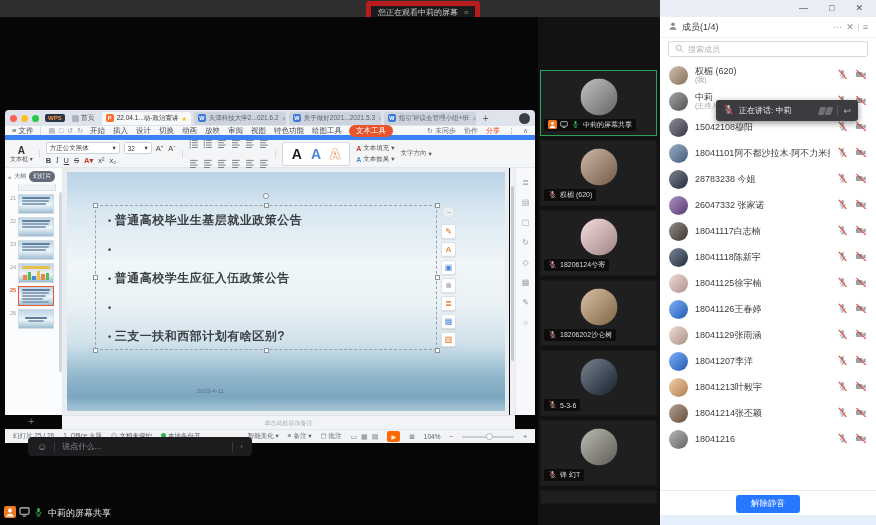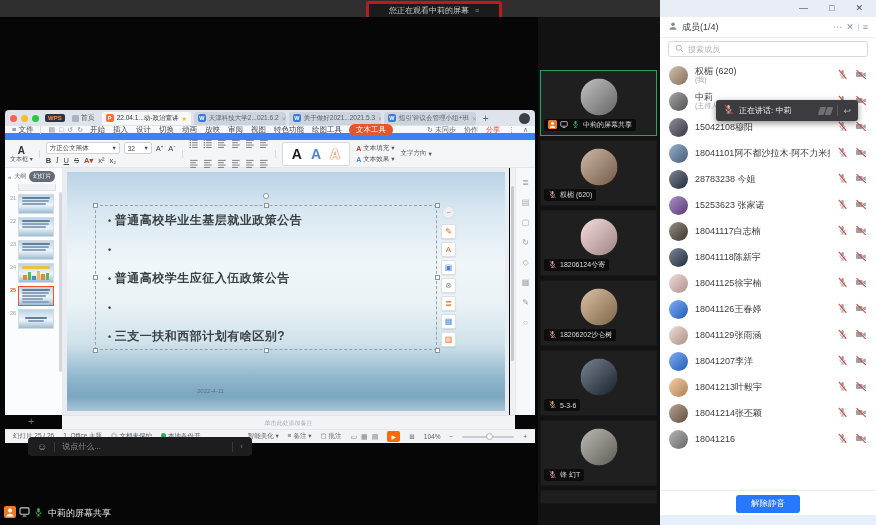--- a/index.html
+++ b/index.html
@@ -1,22 +1,22 @@
 <!DOCTYPE html>
 <html><head>
 <meta charset="utf-8">
 <style>
   html,body{margin:0;padding:0;background:#000;}
   body{font-family:"Liberation Sans",sans-serif;}
   #app{position:relative;width:876px;height:525px;overflow:hidden;background:#070707;}
   .abs{position:absolute;}
   
   .topbar{left:0;top:0;width:876px;height:17px;background:#2f2f2f;}
-  .watch-pill{left:366px;top:1px;height:13px;background:#1b1b1b;border:3px solid #b91c1c;border-radius:3px;
-    display:flex;align-items:center;gap:6px;padding:0 20px;color:#c9c9c9;font-size:8px;white-space:nowrap;}
+  .watch-pill{left:366px;top:1px;height:13px;background:#1b1b1b;border:5px solid #b91c1c;border-radius:3px;
+    display:flex;align-items:center;gap:6px;padding:0 7px;color:#c9c9c9;font-size:8px;white-space:nowrap;}
   .pill-menu{color:#8f8f8f;font-size:7px;}
   .topright{left:660px;top:0;width:216px;height:17px;background:#e9eef6;display:flex;align-items:center;
     justify-content:flex-end;gap:21px;padding-right:13px;box-sizing:border-box;color:#4a4f58;font-size:9px;}
   .topright span{cursor:default;line-height:1;}
   
   .screen{left:0;top:17px;width:538px;height:508px;background:#060606;}
   
   .titlebar{left:5px;top:110px;width:530px;height:16px;background:#dfe4ec;border-radius:4px 4px 0 0;
     display:flex;align-items:center;gap:4px;padding:0 5px;box-sizing:border-box;}
   .light{width:7px;height:7px;border-radius:50%;}
@@ -27,21 +27,21 @@
     background:#cdd3dd;border-radius:3px 3px 0 0;white-space:nowrap;overflow:hidden;}
   .dtab.active{background:#f7f8fa;color:#333;}
   .ticon{width:8px;height:8px;border-radius:2px;color:#fff;font-size:5.5px;font-weight:bold;
     display:flex;align-items:center;justify-content:center;flex:0 0 auto;}
   .tstar{color:#ffb400;font-size:6px;}
   .tclose{color:#98a0aa;font-size:6px;}
   .newtab{color:#5a5f68;font-size:10px;padding:0 3px;}
   .tb-avatar{width:11px;height:11px;border-radius:50%;background:#3a3f46;margin-left:auto;}
   
   .menurow{left:5px;top:126px;width:530px;height:14px;background:#f7f8fa;display:flex;align-items:center;
-    gap:7px;padding:0 7px;box-sizing:border-box;font-size:7.5px;color:#474c54;border-bottom:7px solid #3b82f6;}
+    gap:7px;padding:0 7px;box-sizing:border-box;font-size:7.5px;color:#474c54;border-bottom:5px solid #3b82f6;}
   .menurow .mi{white-space:nowrap;cursor:default;}
   .vdiv{width:1px;height:8px;background:#d8dbe0;}
   .qicons{display:flex;gap:4px;color:#8a9097;font-size:7px;}
   .pill{background:#e8542c;color:#fff;border-radius:7px;padding:1px 7px;font-size:7.5px;}
   .mright{margin-left:auto;display:flex;gap:8px;align-items:center;color:#6a7078;font-size:7px;}
   
   .toolbar{left:5px;top:140px;width:530px;height:28px;background:#f4f5f7;border-bottom:1px solid #e2e5ea;
     display:flex;align-items:center;gap:6px;padding:0 5px;box-sizing:border-box;color:#555;}
   .tb-textbox{display:flex;flex-direction:column;align-items:center;font-size:6px;color:#555;line-height:1.1;}
   .tb-textbox b{font-size:10px;color:#333;}
@@ -770,21 +770,21 @@
           <span><svg width="12" height="11.040000000000001" viewBox="0 0 13 12">
               <rect x="1" y="3.2" width="7.2" height="5.6" rx="1.2" fill="#9aa0a6"></rect>
               <path d="M8.6 5.2l3-1.6v4.8l-3-1.6z" fill="#9aa0a6"></path>
               <line x1="1.6" y1="1.2" x2="11.6" y2="10.8" stroke="#e0443a" stroke-width="1.2"></line>
             </svg></span>
         </span>
       </div>
       <div class="mrow">
         <span class="mavatar" style="background-color: rgb(122, 79, 160);"></span>
         <span class="mtext">
-          <div class="mname">15253623 张家诺</div>
+          <div class="mname">26047332 张家诺</div>
         </span>
         <span class="mics">
           <span><svg width="11" height="11" viewBox="0 0 12 12">
               <rect x="4.7" y="1.2" width="2.6" height="4.8" rx="1.3" fill="#9aa0a6"></rect>
               <path d="M3.2 5.3a2.8 2.8 0 0 0 5.6 0" fill="none" stroke="#9aa0a6" stroke-width=".9"></path>
               <line x1="6" y1="8.3" x2="6" y2="9.6" stroke="#9aa0a6" stroke-width=".9"></line>
               <line x1="4" y1="9.8" x2="8" y2="9.8" stroke="#9aa0a6" stroke-width=".9"></line>
               <line x1="2" y1="1" x2="10.2" y2="10.8" stroke="#e0443a" stroke-width="1.2"></line>
             </svg></span>
           <span><svg width="12" height="11.040000000000001" viewBox="0 0 13 12">

